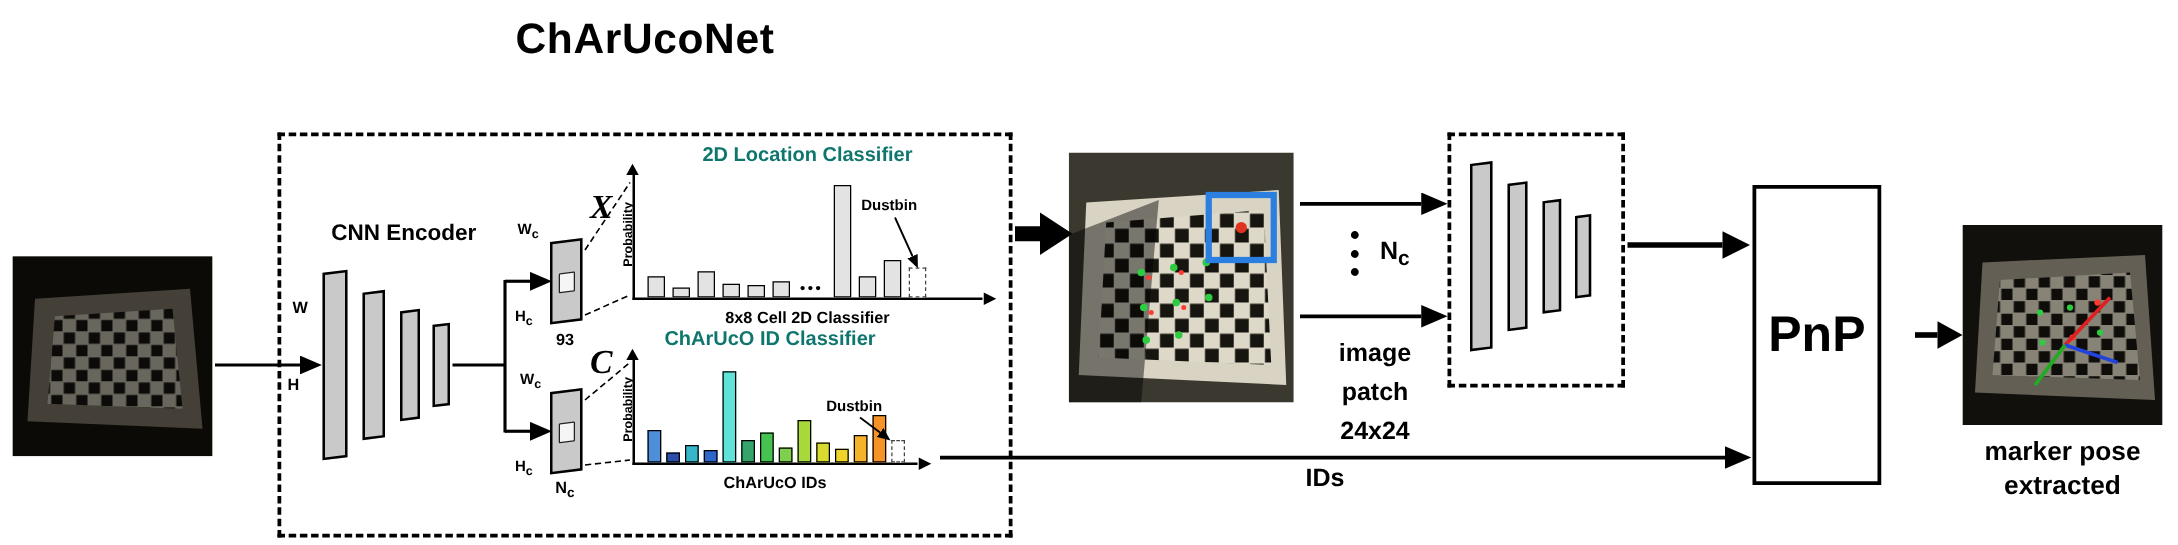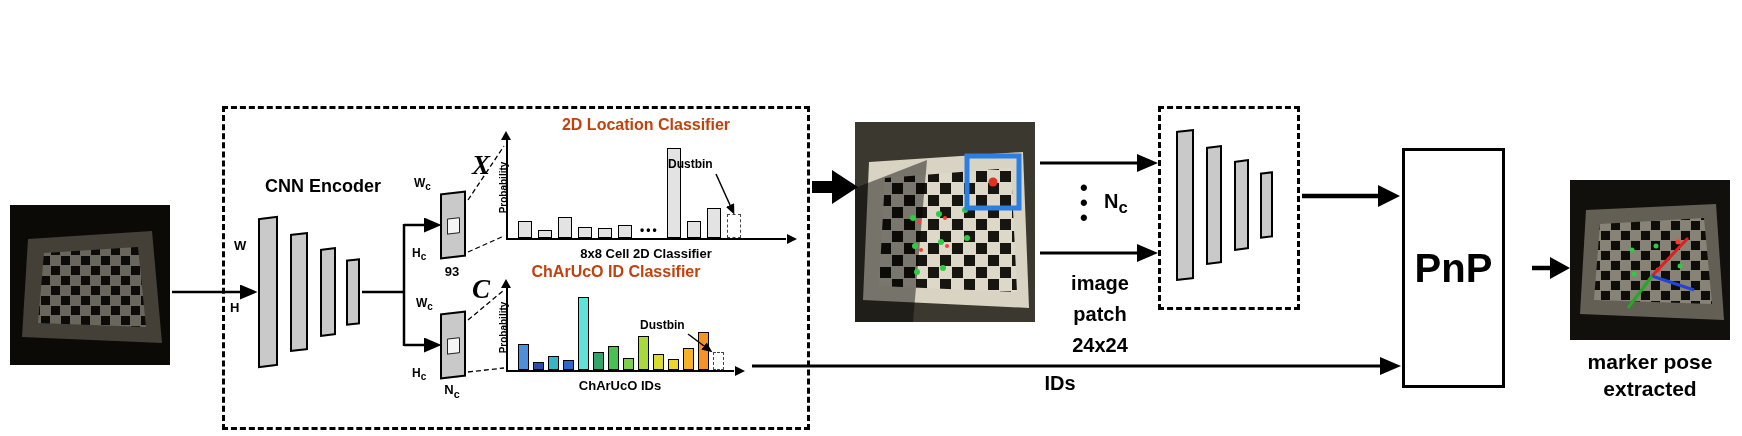--- a/index.html
+++ b/index.html
@@ -7,34 +7,34 @@
   .canvas { position:relative; width:1742px; height:436px; background:#fff; overflow:hidden; }
   .overlay { position:absolute; left:0; top:0; width:1742px; height:436px; pointer-events:none; }
   .net-title { position:absolute; font-size:34px; font-weight:bold; text-align:center; letter-spacing:.5px; color:#000; }
   .dashed-box { position:absolute; border:3px dashed #000; background:transparent; }
   .slab { position:absolute; background:#c9c9c9; border:2px solid #000; transform:skewY(-7deg); }
   .cell-glyph { position:absolute; left:5px; top:24px; width:13px; height:16px; background:#f5f5f5; border:1px solid #222; border-radius:1px; }
   .lbl { position:absolute; font-weight:bold; color:#000;text-align:center; }
   .pre { white-space:pre-line; }
   .caption { position:absolute; font-weight:bold; font-size:21px; line-height:27px; text-align:center; white-space:pre-line; color:#000; }
   .script-letter { position:absolute; font-family:"Liberation Serif", serif; font-style:italic; font-weight:bold; font-size:27px; color:#000; }
-  .chart-title { position:absolute; font-weight:bold; font-size:16px; text-align:center; color:#c2410c; }
+  .chart-title { position:absolute; font-weight:bold; font-size:16px; text-align:center; color:#0f766e; }
   .axis-label-x { position:absolute; font-weight:bold; font-size:13px; text-align:center; color:#000; }
   .axis-label-y { position:absolute; font-weight:bold; font-size:10px; text-align:center; transform:rotate(-90deg); color:#000; }
   .chart-plot { position:absolute; border-left:2px solid #000; border-bottom:2px solid #000; display:flex; align-items:flex-end; padding-left:10px; }
   .chart-plot::before { content:""; position:absolute; top:-9px; left:-7px; width:0; height:0;
      border-left:5px solid transparent; border-right:5px solid transparent; border-bottom:9px solid #000; }
   .chart-plot::after { content:""; position:absolute; right:-11px; bottom:-6px; width:0; height:0;
      border-top:5px solid transparent; border-bottom:5px solid transparent; border-left:10px solid #000; }
   .c1 { gap:6px; } .c2 { gap:4px; }
   .c1 .bar { width:14px; } .c2 .bar { width:11px; }
   .bar { flex:0 0 auto; border:1.5px solid #000; background:#e3e3e3; }
   .bar.dustbin { border:1.6px dashed #444; background:#fff; }
   .bar-dots { font-weight:bold; font-size:12px; letter-spacing:2px; margin:0 2px 1px 2px; align-self:flex-end; color:#000; }
-  .dustbin-label { position:absolute; font-weight:bold; font-size:12px; color:#000; }
+  .dustbin-label { position:absolute; font-weight:bold; font-size:12px; color:#000;padding-left:21px; }
   .pnp-box { position:absolute; border:3px solid #000; background:#fff; display:flex; align-items:center; justify-content:center; }
   .pnp-text { font-size:40px; font-weight:bold; color:#000; }
   .photo { position:absolute; display:block; }
 </style>
 </head>
 <body>
 
 <div class="canvas">
 
   <svg class="photo" style="left:10px;top:205px" width="160" height="160" viewBox="0 0 160 160">
@@ -44,20 +44,21 @@
         <rect x="1" y="1" width="9" height="9" fill="#151310"></rect>
         <rect x="11" y="11" width="9" height="9" fill="#151310"></rect>
       </pattern>
     </defs>
     <rect width="160" height="160" fill="#14120d"></rect>
     <polygon points="18,34 142,26 152,138 12,132" fill="#756f60"></polygon>
     <polygon points="34,48 128,42 136,122 28,118" fill="url(#pr)"></polygon>
     <rect width="160" height="160" fill="#000" opacity="0.42"></rect>
   </svg>
 
+  <div class="net-title" style="left:222px;top:12px;width:588px">ChArUcoNet</div>
   <div class="dashed-box" style="left:222px;top:106px;width:588px;height:324px"></div>
 
   <div class="lbl" style="left:248px;top:176px;width:150px;font-size:18px;text-align:center">CNN Encoder</div>
   <div class="lbl" style="left:234px;top:238px;font-size:13px">W</div>
   <div class="lbl" style="left:230px;top:300px;font-size:13px">H</div>
 
   <div class="slab" style="left:258px;top:217px;width:20px;height:150px"></div>
   <div class="slab" style="left:290px;top:233px;width:18px;height:118px"></div>
   <div class="slab" style="left:320px;top:248px;width:16px;height:88px"></div>
   <div class="slab" style="left:346px;top:259px;width:14px;height:66px"></div>

